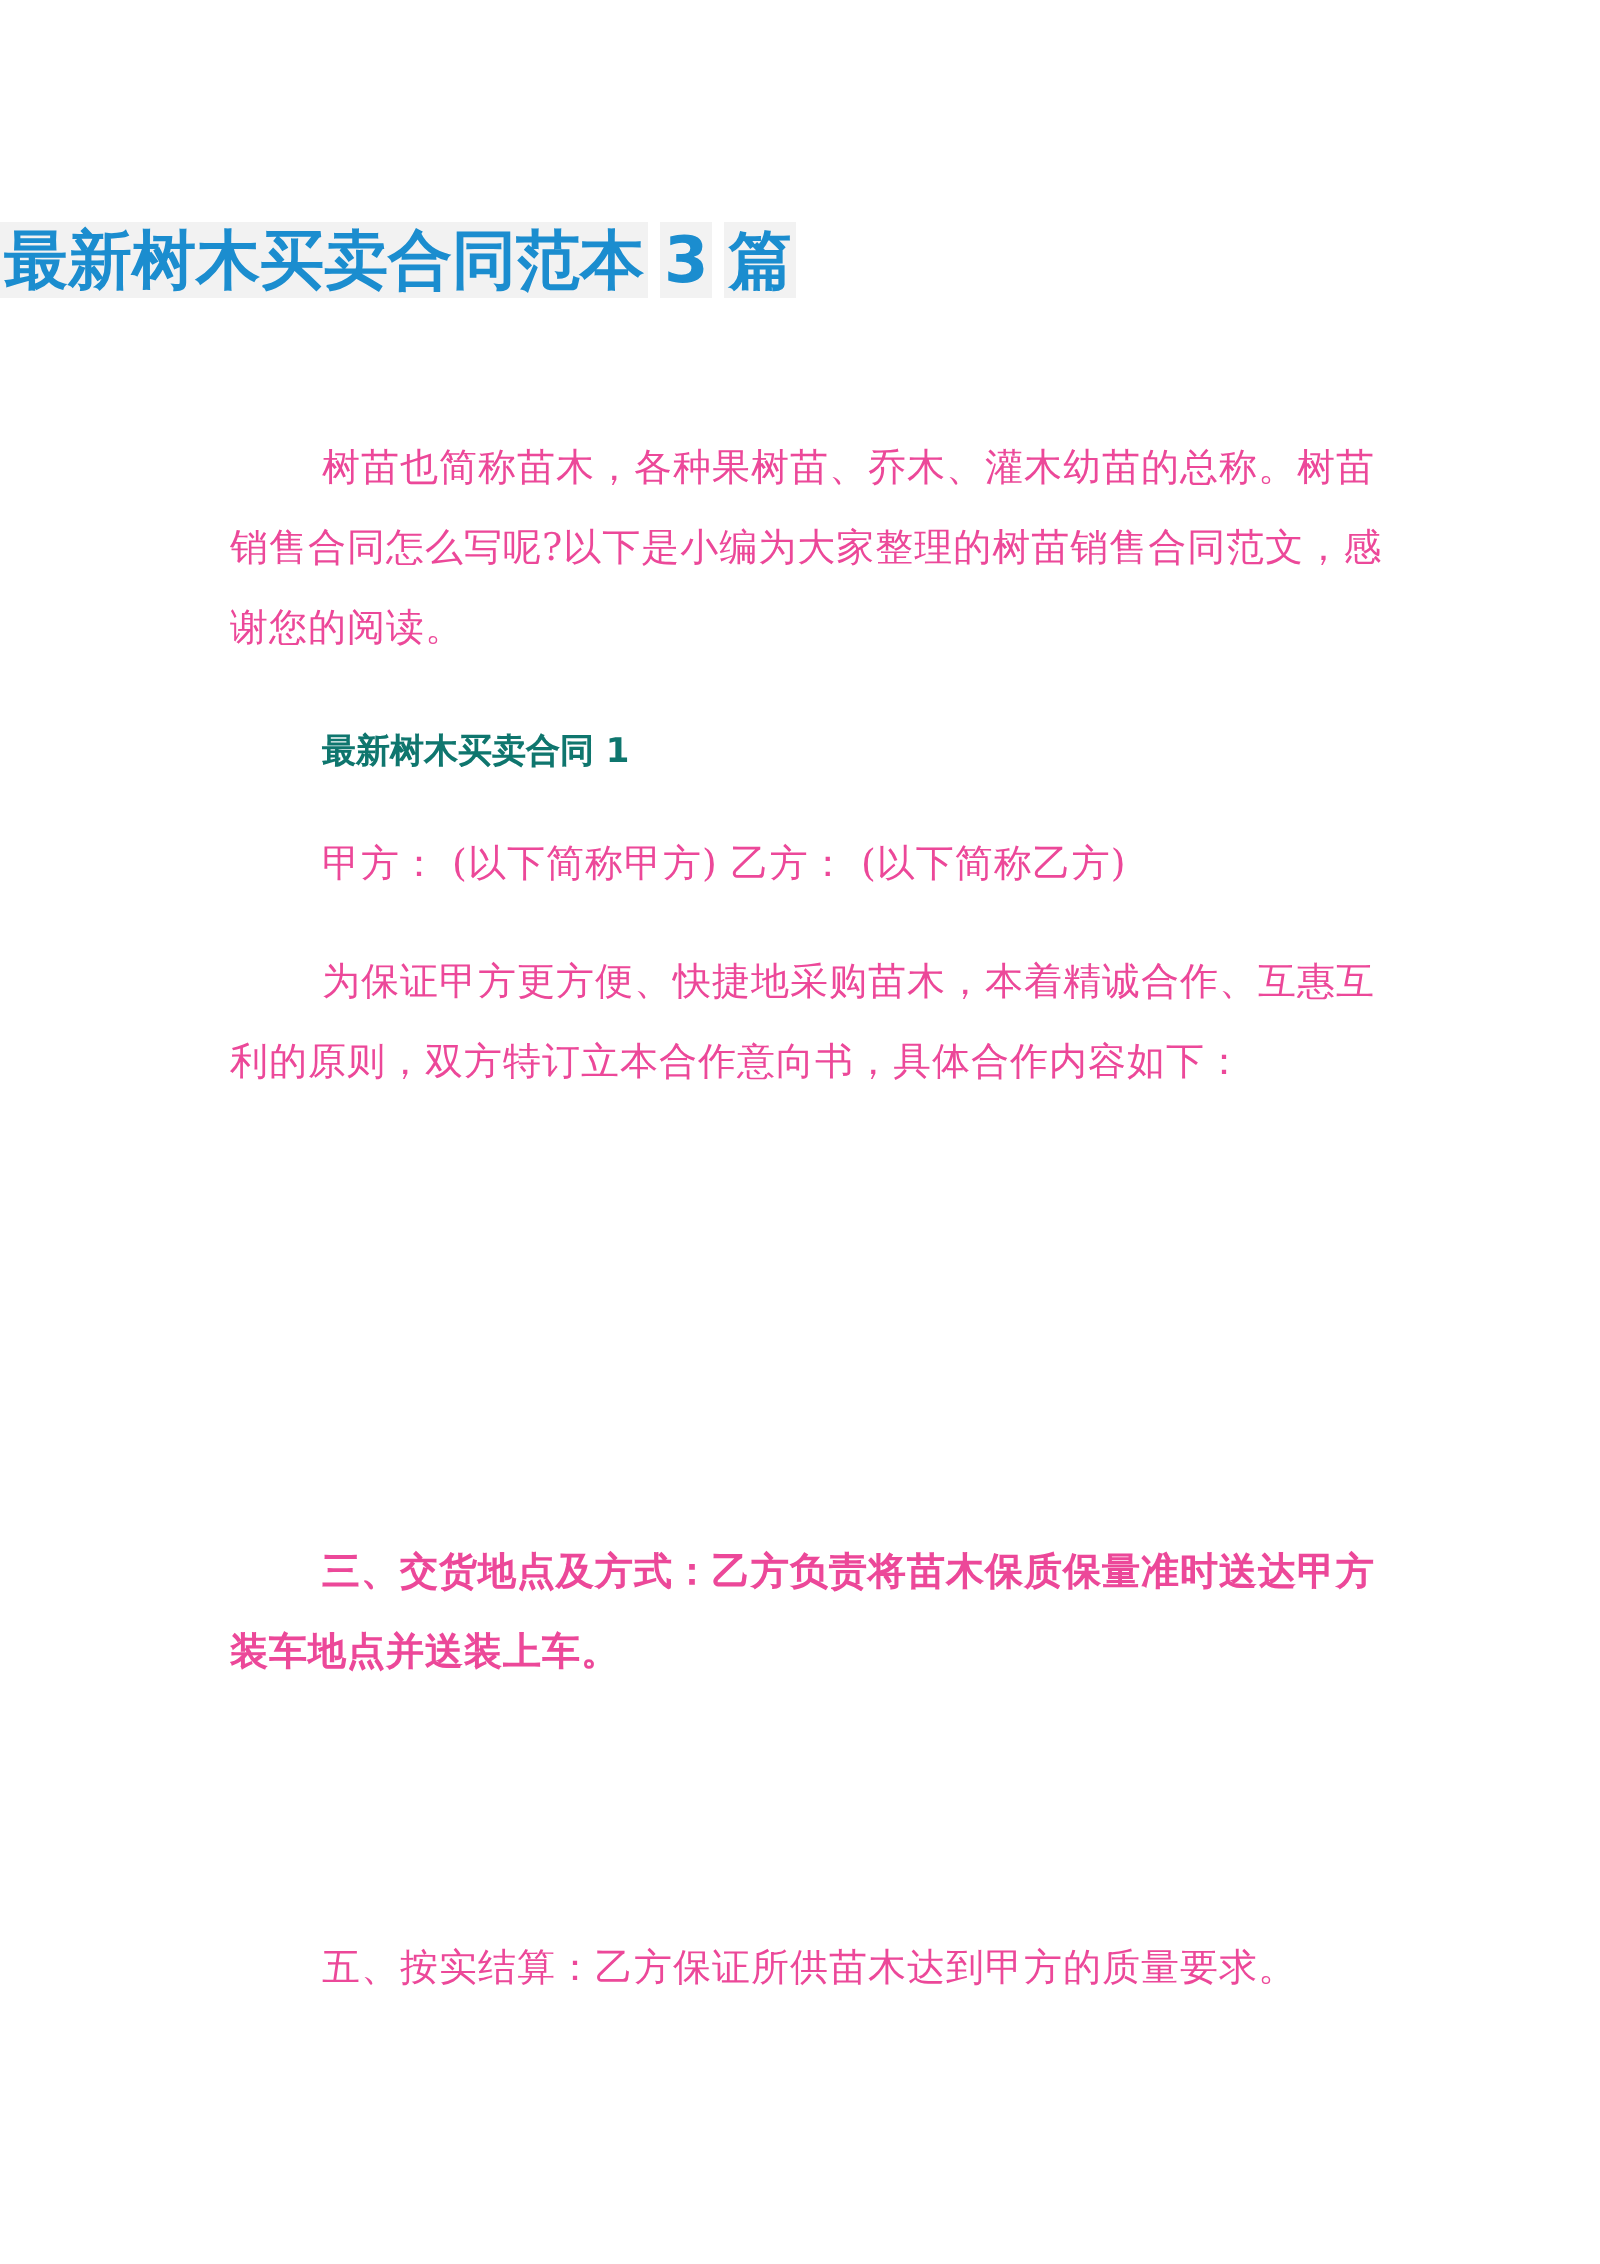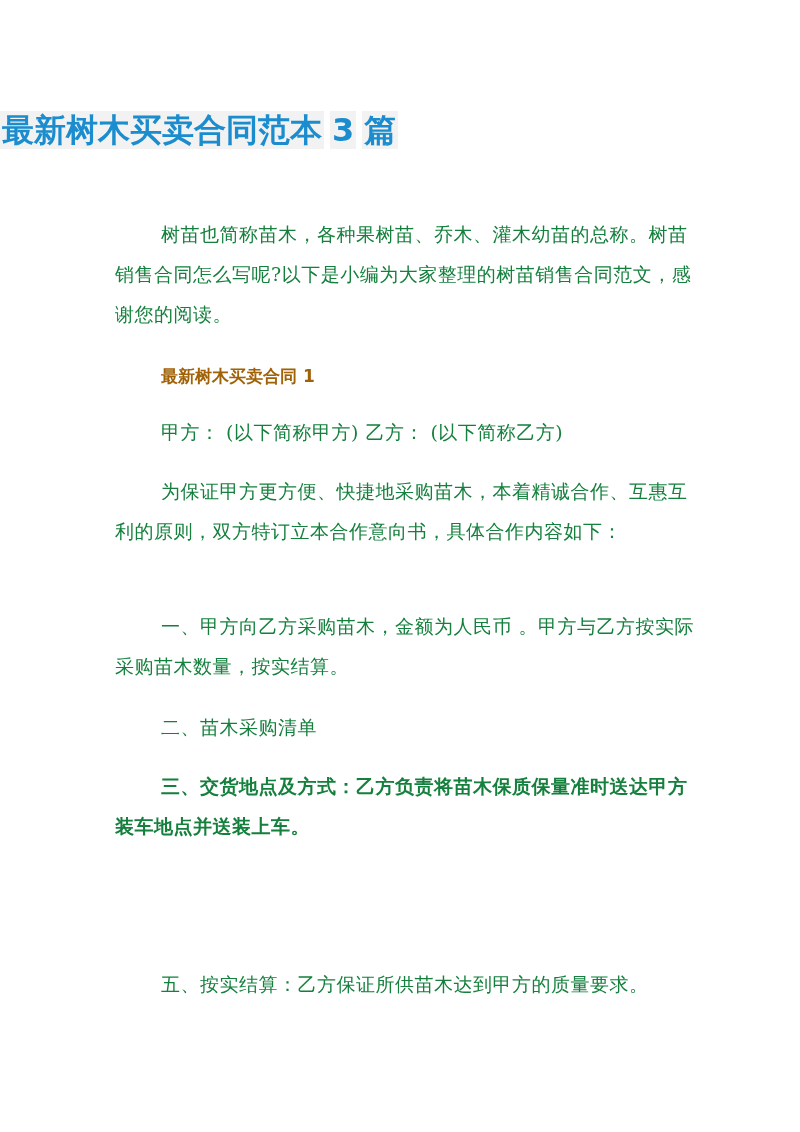--- a/index.html
+++ b/index.html
@@ -44,56 +44,54 @@
     .title .gap {
       display: inline-block;
       width: 6px;
     }
     .para {
       position: absolute;
       left: 115px;
       width: 580px;
       font-size: 19px;
       line-height: 40px;
-      color: #15803d;
+      color: #ec4899;
       margin: 0;
       letter-spacing: 0.5px;
     }
     .indent {
       text-indent: 46px;
     }
     .section-heading {
       position: absolute;
       left: 161px;
       font-family: "DejaVu Sans", "Liberation Sans", sans-serif;
       font-weight: bold;
       font-size: 17px;
       line-height: 24px;
-      color: #a16207;
+      color: #0f766e;
     }
   </style>
 </head>
 <body>
 
 <div class="page">
 
   <div class="title-wrap">
     <h1 class="title" style="margin:0;"><span class="hl">最新树木买卖合同范本</span><span class="gap"></span><span class="hl">3</span><span class="gap"></span><span class="hl">篇</span></h1>
   </div>
 
   <p class="para indent" style="top:214px;">树苗也简称苗木，各种果树苗、乔木、灌木幼苗的总称。树苗销售合同怎么写呢?以下是小编为大家整理的树苗销售合同范文，感谢您的阅读。</p>
 
   <div class="section-heading" style="top:364px;">最新树木买卖合同 1</div>
 
   <p class="para indent" style="top:471px;">为保证甲方更方便、快捷地采购苗木，本着精诚合作、互惠互利的原则，双方特订立本合作意向书，具体合作内容如下：</p>
 
   <p class="para indent" style="top:412px;">甲方：   (以下简称甲方)  乙方：   (以下简称乙方)</p>
 
-  <p class="para indent" style="top:606px;">一、甲方向乙方采购苗木，金额为人民币  。甲方与乙方按实际采购苗木数量，按实结算。</p>
 
-  <p class="para indent" style="top:707px;">二、苗木采购清单</p>
 
   <p class="para indent" style="top:766px;font-weight:bold;">三、交货地点及方式：乙方负责将苗木保质保量准时送达甲方装车地点并送装上车。</p>
 
 
   <p class="para indent" style="top:964px;">五、按实结算：乙方保证所供苗木达到甲方的质量要求。</p>
 
 </div>
 
 </body></html>

